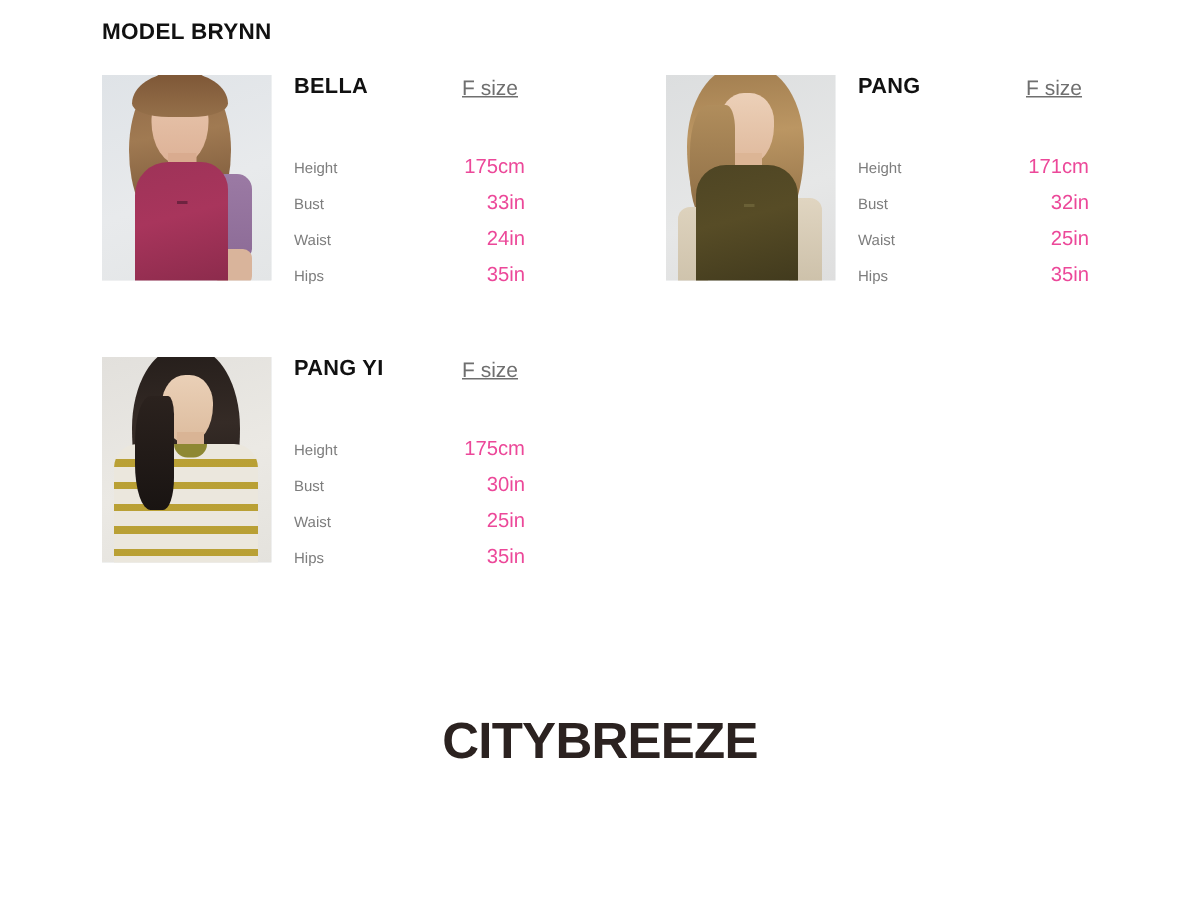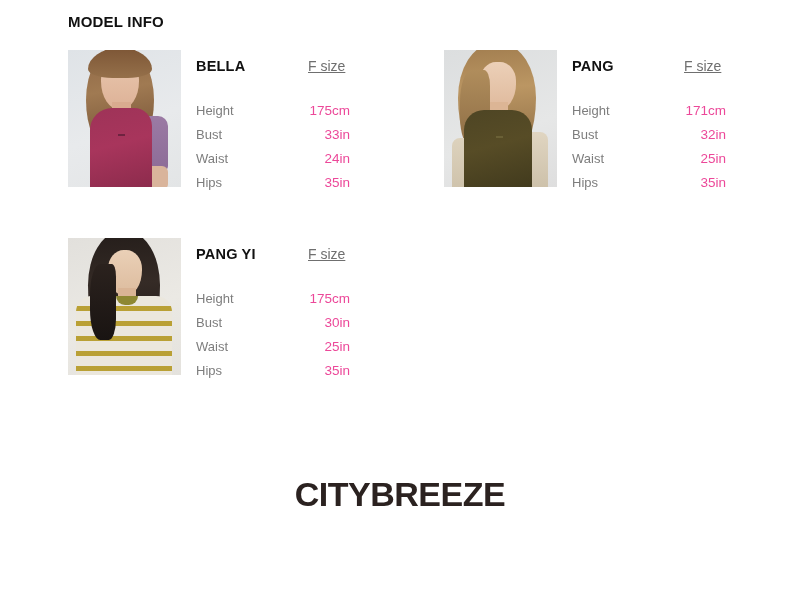--- a/index.html
+++ b/index.html
@@ -200,21 +200,21 @@
   }
 
   
   .model-info {
     flex: 1 1 auto;
     padding-left: 15px;
     padding-top: 0px;
   }
   .model-head {
     display: flex;
-    align-items: flex-end;
+    align-items: flex-start;
     height: 24px;
   }
   .model-name {
     font-size: 14.5px;
     font-weight: bold;
     color: #111111;
     letter-spacing: 0.2px;
     white-space: nowrap;
     width: 112px;
     flex: 0 0 112px;
@@ -230,21 +230,21 @@
     margin-top: 29px;
     width: 154px;
   }
   .spec-row {
     display: flex;
     justify-content: space-between;
     align-items: baseline;
     height: 24px;
   }
   .spec-label {
-    font-size: 13px;
+    font-size: 10px;
     color: #7d7d7d;
     white-space: nowrap;
   }
   .spec-value {
     font-size: 13.5px;
     color: #ec4899;
     white-space: nowrap;
     text-align: center;
   }
 
@@ -259,21 +259,21 @@
     font-weight: bold;
     letter-spacing: -0.5px;
     color: #2b2220;
     line-height: 1;
     white-space: nowrap;
   }
 </style>
 </head>
 <body>
 
-<div class="page-heading">MODEL INFO</div>
+<div class="page-heading">MODEL BRYNN</div>
 
 <div class="model-grid">
 
   <div class="model-card">
     <div class="model-photo photo-bella">
       <div class="backdrop"></div>
       <div class="hair"></div>
       <div class="face"></div>
       <div class="hair-2"></div>
       <div class="neck"></div>

